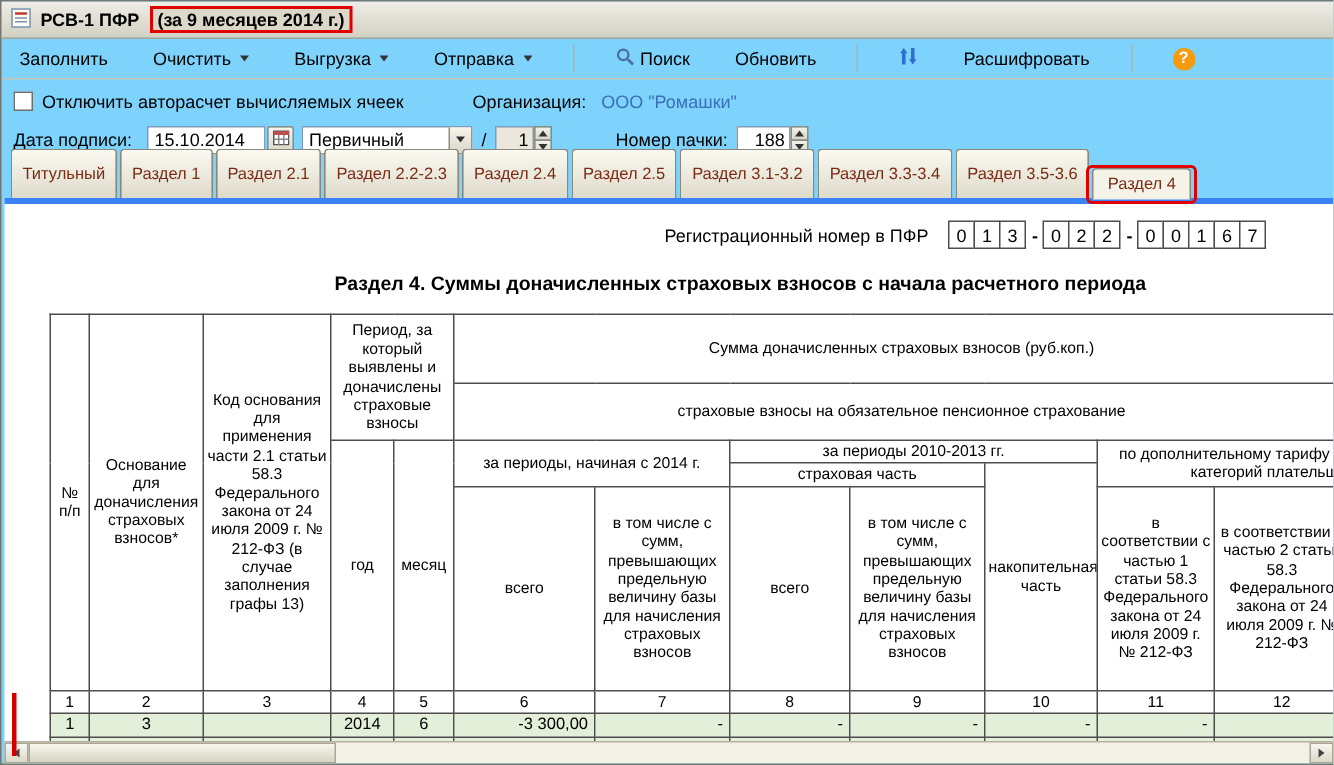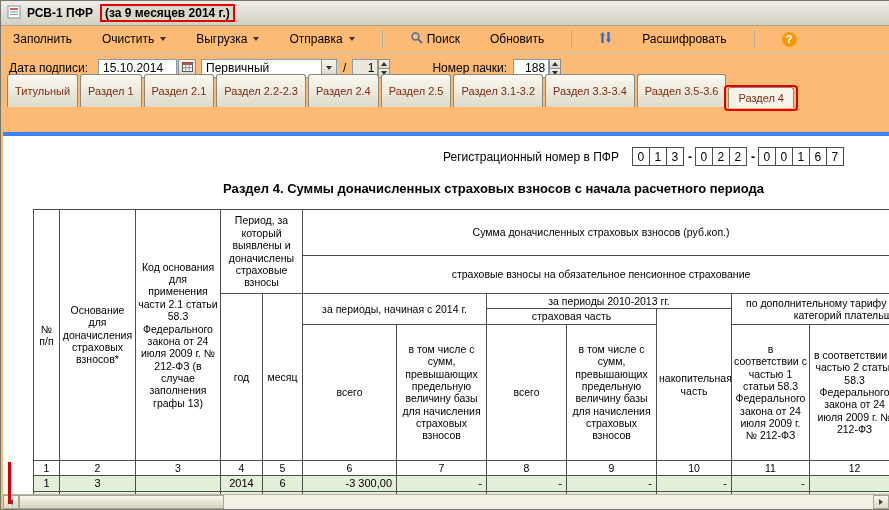--- a/index.html
+++ b/index.html
@@ -1,18 +1,18 @@
 <!DOCTYPE html>
 <html><head>
 <meta charset="utf-8">
 <style>
   *{box-sizing:border-box;margin:0;padding:0}
   html,body{width:889px;height:510px;overflow:hidden}
   body{font-family:"Liberation Sans","DejaVu Sans",sans-serif;font-size:12px;color:#000;background:#9a9a9a}
-  .window{position:relative;width:889px;height:510px;background:#fdba74;border:1px solid #76766e;border-right:none;overflow:hidden}
+  .window{position:relative;width:889px;height:510px;background:#7dd3fc;border:1px solid #76766e;border-right:none;overflow:hidden}
 
   
   .titlebar{height:25px;display:flex;align-items:center;gap:6px;padding:0 6px;
     background:linear-gradient(#efede6,#d3d0c3);border-bottom:1px solid #a6a391}
   .title-text{font-weight:bold}
   .title-period{font-weight:bold;border:2px solid #e00000;padding:0 3px;margin-left:1px;background:#dbd8ca}
 
   
   .toolbar{height:27px;display:flex;align-items:center;gap:16px;padding:0 5px;border-bottom:1px solid #c9c6b5}
   .tbtn{display:flex;align-items:center;gap:4px;padding:4px 7px;border-radius:2px;white-space:nowrap;cursor:default}
@@ -24,21 +24,21 @@
   
   .row1{height:25px;display:flex;align-items:center;padding:4px 8px 0}
   .checkbox{width:13px;height:13px;border:1px solid #6f6f6f;background:#fff;margin-right:6px;flex:none}
   .org-label{margin-left:46px}
   .org-value{color:#3a6fb8;margin-left:10px}
   .row2{height:27px;display:flex;align-items:center;padding:3px 8px 0}
   .field{height:19px;border:1px solid #7f9db9;background:#fff;display:flex;align-items:center;padding:0 4px;white-space:nowrap}
   .date-field{width:79px;margin-left:10px}
   .sq-btn{width:18px;height:19px;margin-left:1px;border:1px solid #8f8d7f;border-radius:2px;
     background:linear-gradient(#f7f5ec,#d9d6c7);display:flex;align-items:center;justify-content:center}
-  .combo{width:136px;margin-left:5px;justify-content:space-between;padding-right:0}
+  .combo{width:114px;margin-left:5px;justify-content:space-between;padding-right:0}
   .combo-btn{width:15px;height:17px;background:linear-gradient(#f7f5ec,#d9d6c7);border-left:1px solid #8f8d7f;
     display:flex;align-items:center;justify-content:center;flex:none}
   .slash{margin:0 6px}
   .spin{display:flex;align-items:stretch}
   .spin .field{padding:0 3px;justify-content:flex-end}
   .rev-field{width:26px;background:#ebe8db}
   .pack-field{width:36px}
   .spin-btns{width:12px;display:flex;flex-direction:column}
   .spin-btn{flex:1;border:1px solid #8f8d7f;background:linear-gradient(#f3f1e8,#d9d6c7);
     display:flex;align-items:center;justify-content:center}
@@ -145,20 +145,26 @@
     </div>
     <div class="tbtn">
         <span>Расшифровать</span>
       </div>
     <div class="tsep"></div>
     <div class="tbtn">
         <span class="help-icon">?</span>
       </div>
   </div>
 
+  <div class="row1">
+    <span class="checkbox"></span>
+    <span>Отключить авторасчет вычисляемых ячеек</span>
+    <span class="org-label">Организация:</span>
+    <span class="org-value">ООО "Ромашки"</span>
+  </div>
 
   <div class="row2">
     <span>Дата подписи:</span>
     <div class="field date-field">15.10.2014</div>
     <div class="sq-btn">
       <span><svg width="11" height="11">
             <rect x="0.5" y="1.5" width="10" height="9" fill="#fff" stroke="#555"></rect>
             <rect x="0.5" y="1.5" width="10" height="2.5" fill="#c0504d"></rect>
             <line x1="3.8" y1="4" x2="3.8" y2="10.5" stroke="#888"></line>
             <line x1="7.2" y1="4" x2="7.2" y2="10.5" stroke="#888"></line>

